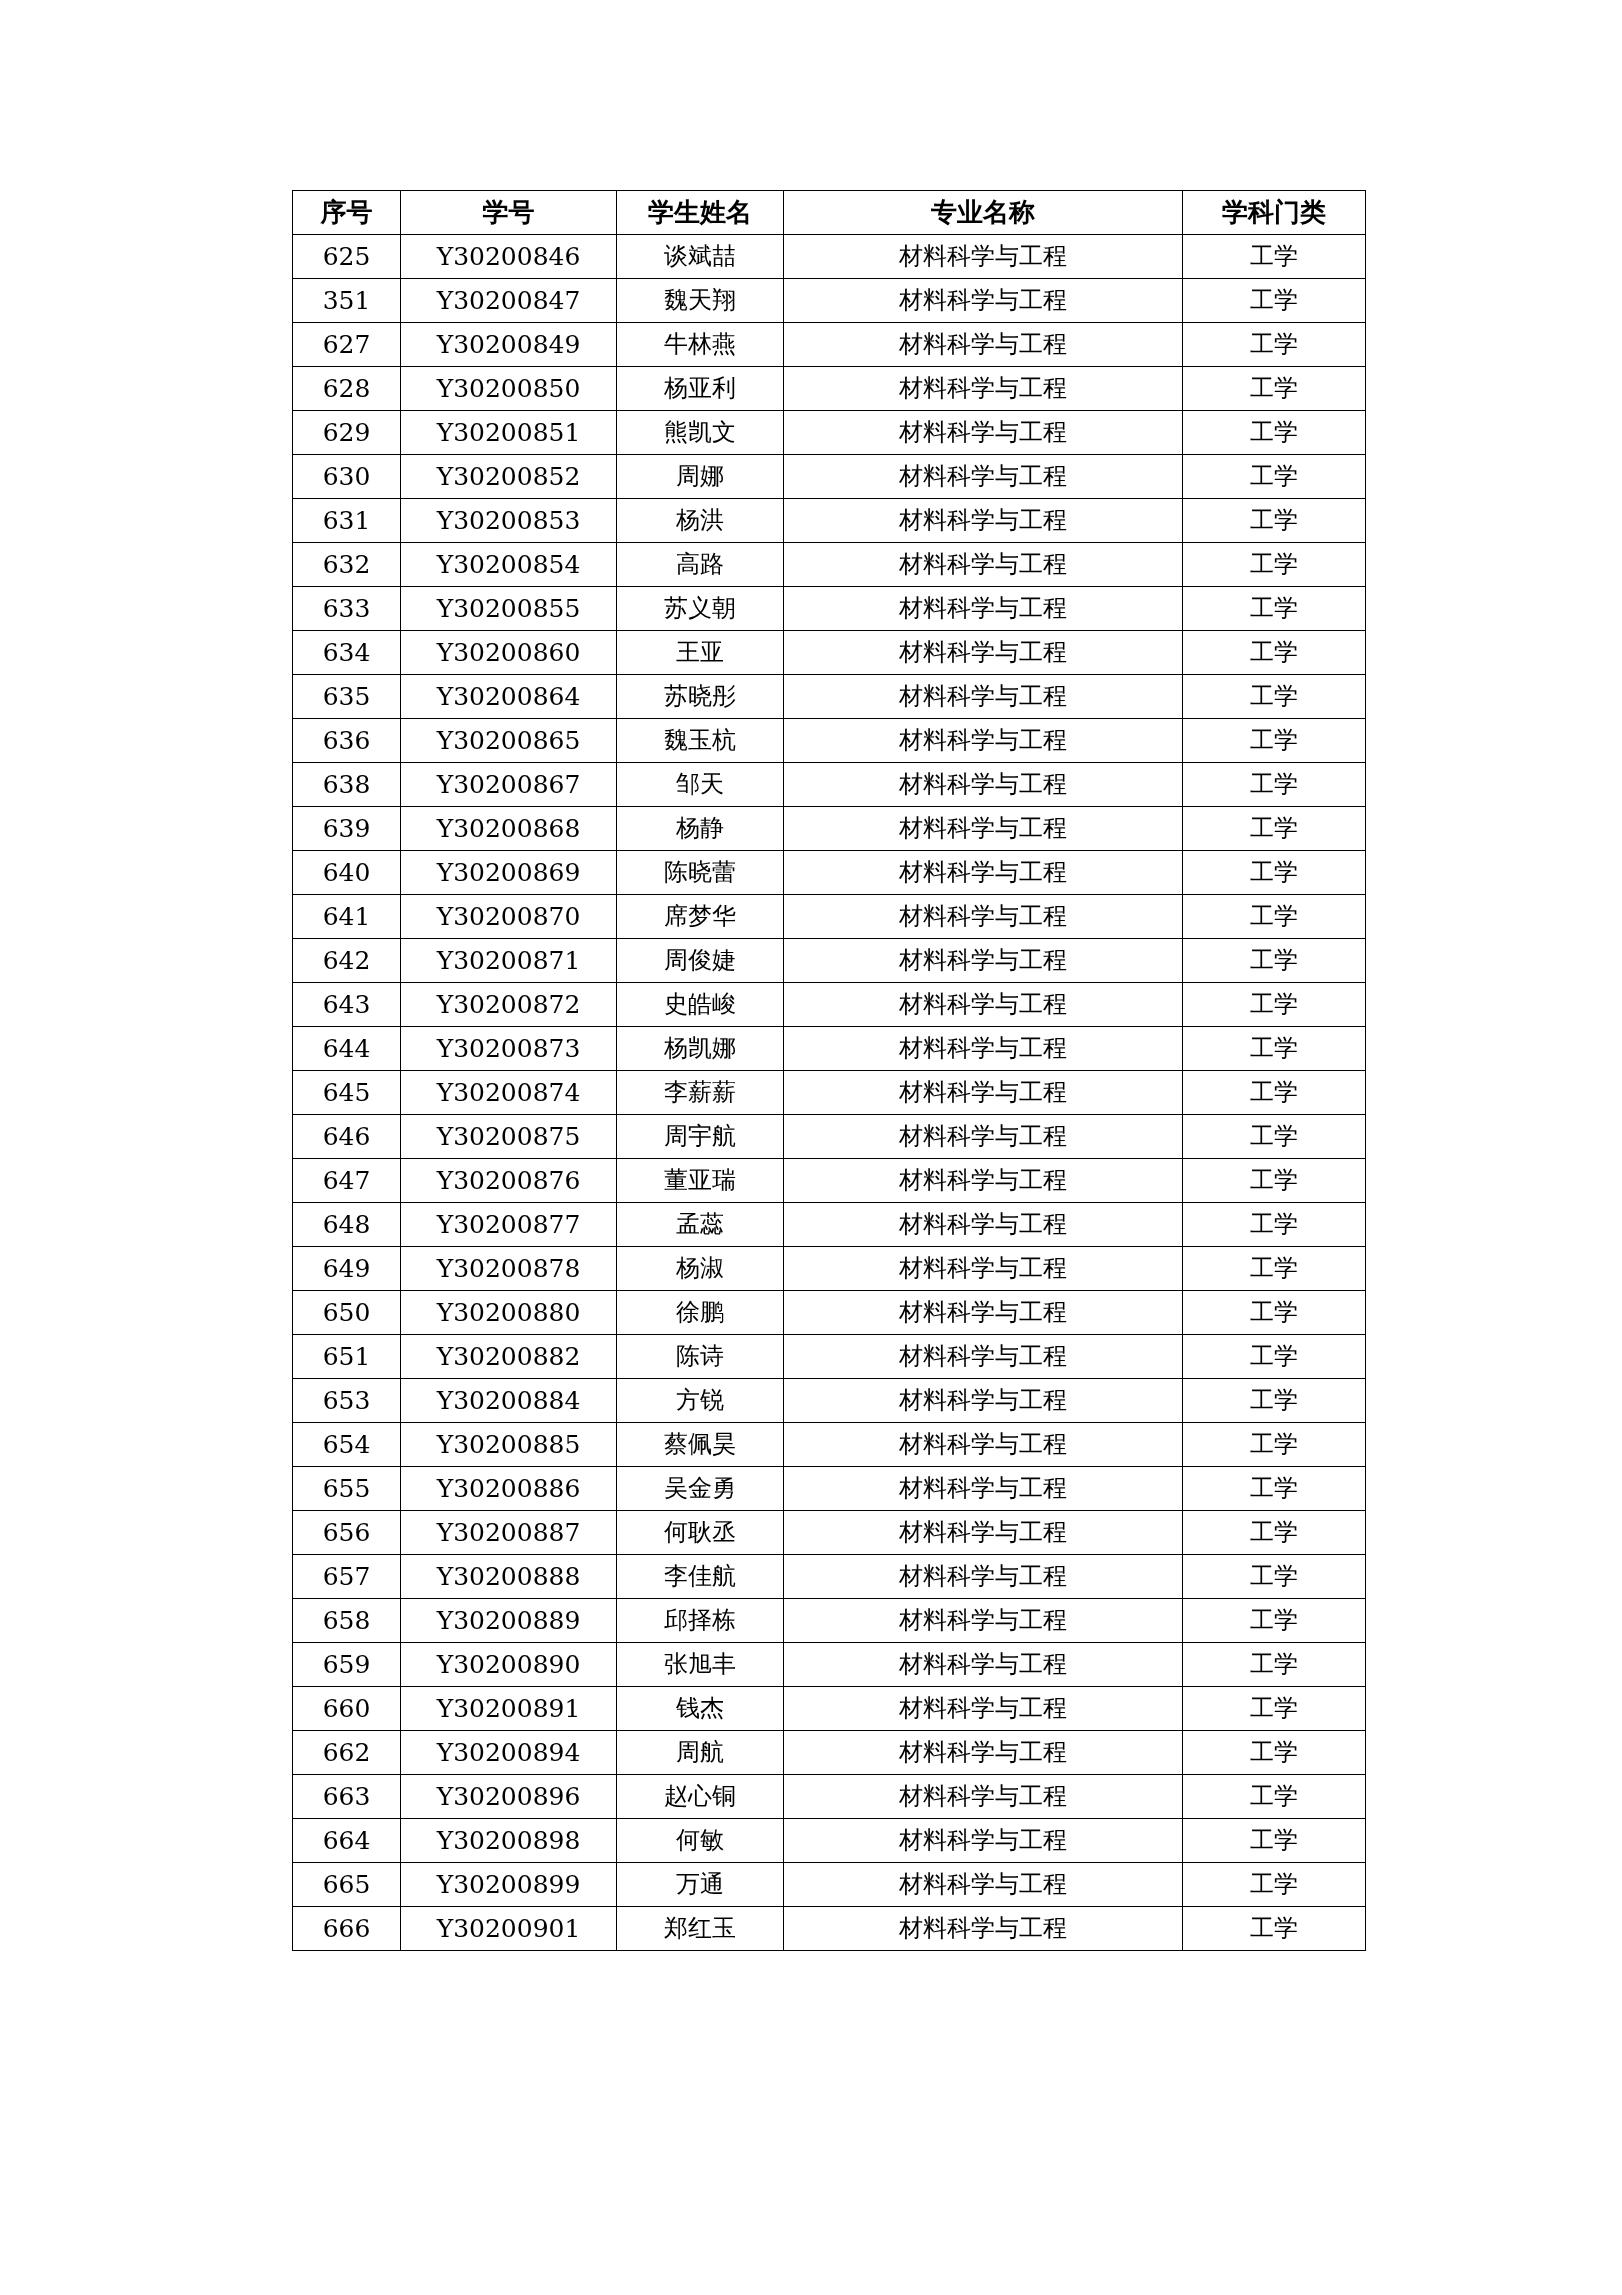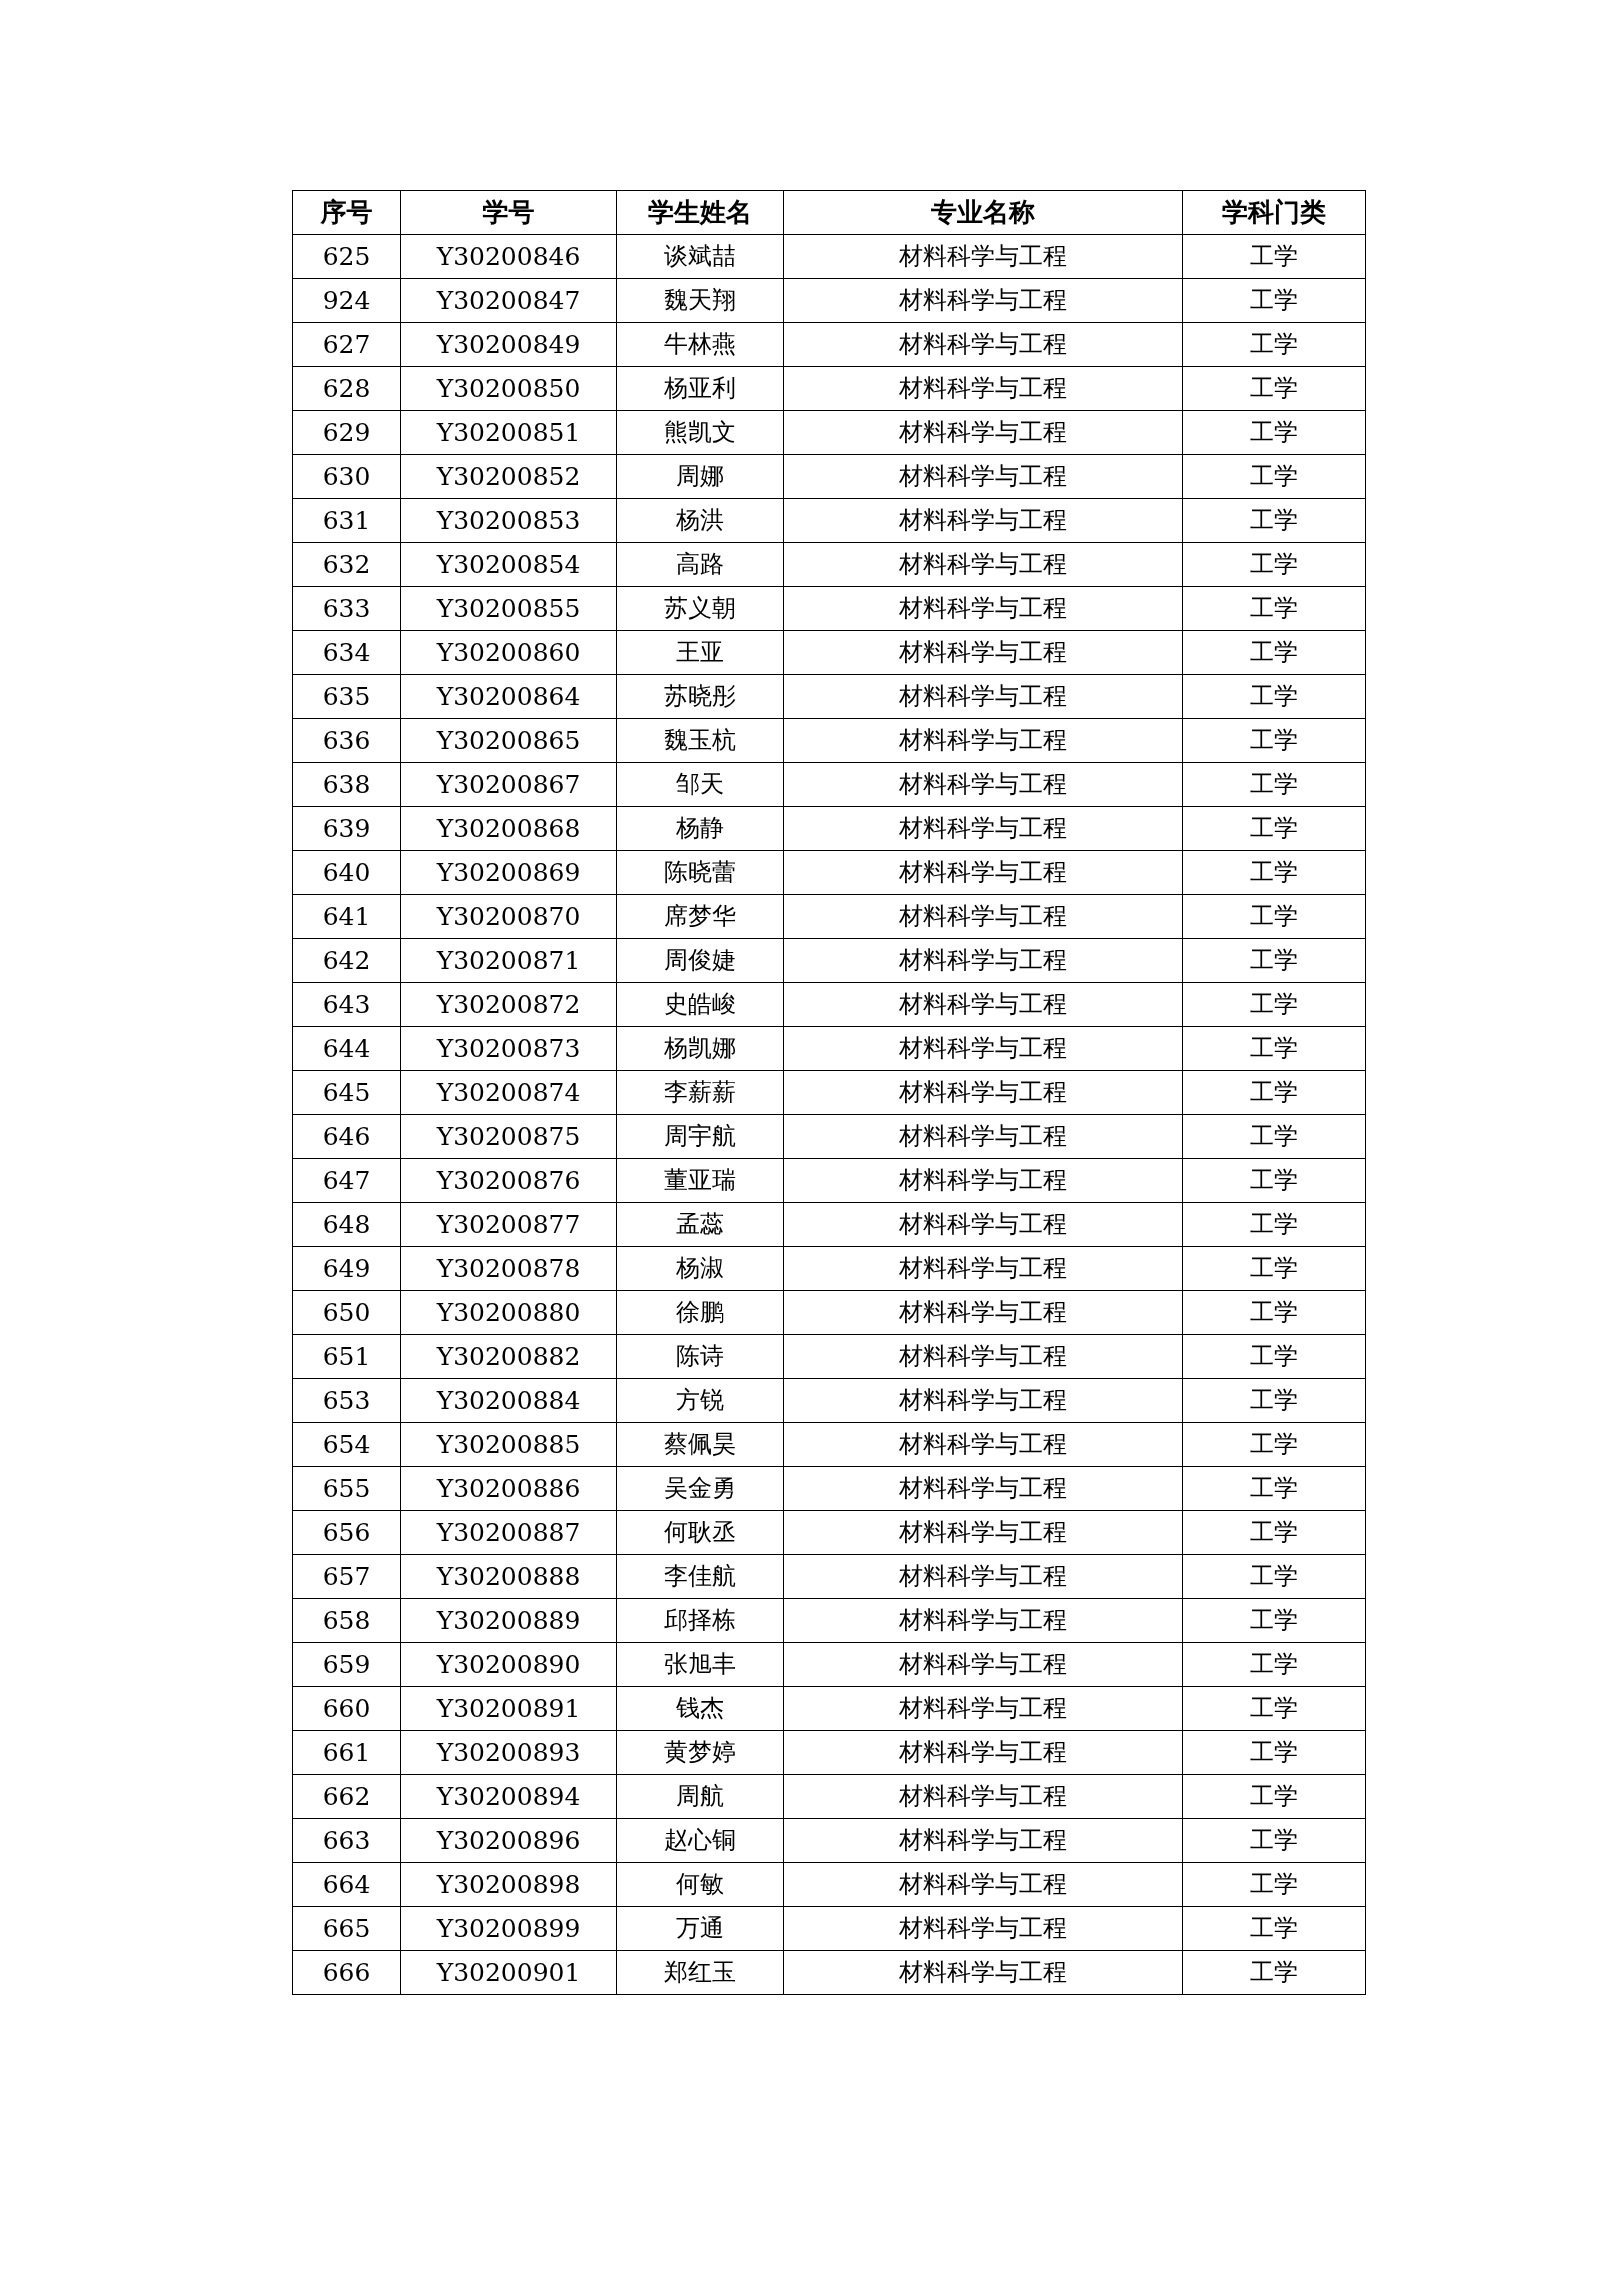--- a/index.html
+++ b/index.html
@@ -91,21 +91,21 @@
       </thead>
       <tbody id="roster-body">
           <tr>
             <td class="seq">625</td>
             <td class="sid">Y30200846</td>
             <td class="name">谈斌喆</td>
             <td class="major">材料科学与工程</td>
             <td class="cat">工学</td>
           </tr>
           <tr>
-            <td class="seq">924</td>
+            <td class="seq">351</td>
             <td class="sid">Y30200847</td>
             <td class="name">魏天翔</td>
             <td class="major">材料科学与工程</td>
             <td class="cat">工学</td>
           </tr>
           <tr>
             <td class="seq">627</td>
             <td class="sid">Y30200849</td>
             <td class="name">牛林燕</td>
             <td class="major">材料科学与工程</td>
@@ -318,27 +318,20 @@
             <td class="seq">659</td>
             <td class="sid">Y30200890</td>
             <td class="name">张旭丰</td>
             <td class="major">材料科学与工程</td>
             <td class="cat">工学</td>
           </tr>
           <tr>
             <td class="seq">660</td>
             <td class="sid">Y30200891</td>
             <td class="name">钱杰</td>
-            <td class="major">材料科学与工程</td>
-            <td class="cat">工学</td>
-          </tr>
-          <tr>
-            <td class="seq">661</td>
-            <td class="sid">Y30200893</td>
-            <td class="name">黄梦婷</td>
             <td class="major">材料科学与工程</td>
             <td class="cat">工学</td>
           </tr>
           <tr>
             <td class="seq">662</td>
             <td class="sid">Y30200894</td>
             <td class="name">周航</td>
             <td class="major">材料科学与工程</td>
             <td class="cat">工学</td>
           </tr>

